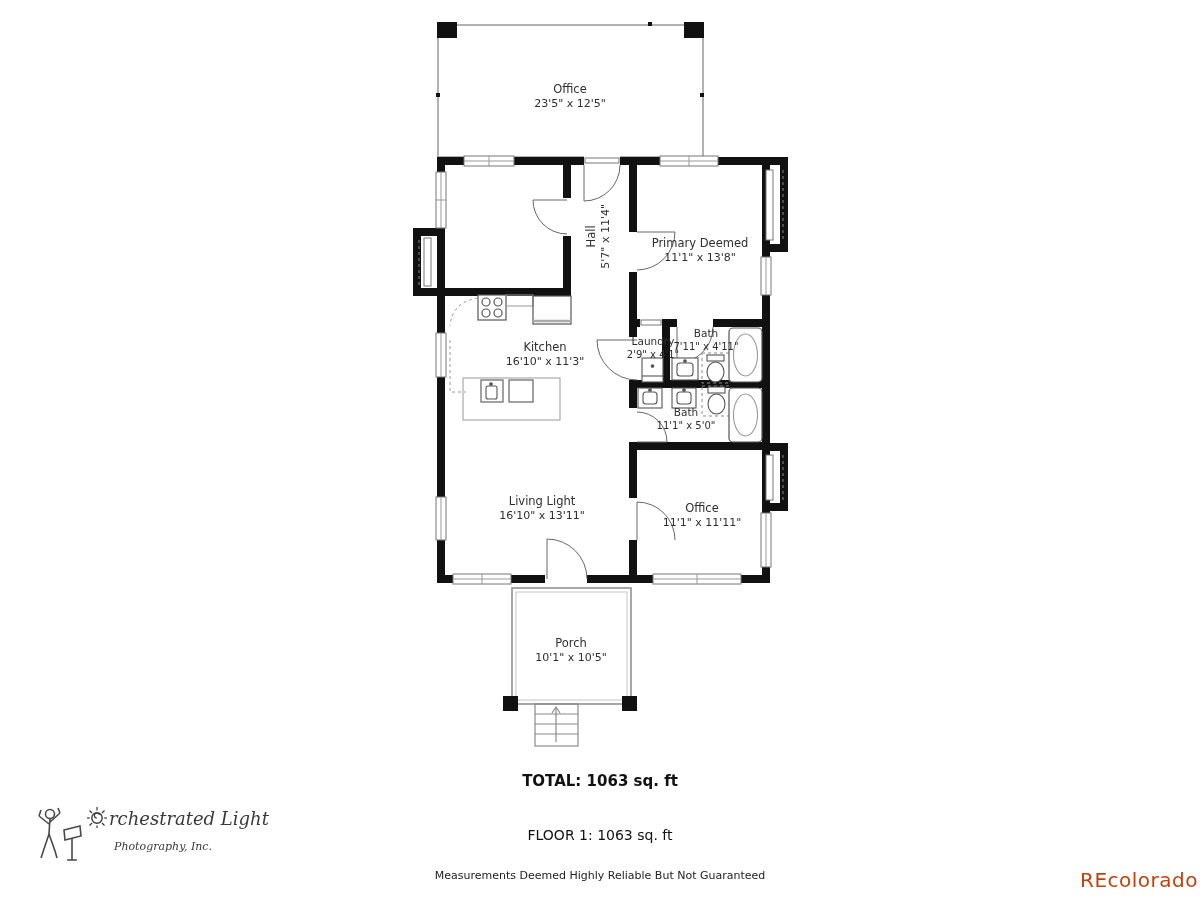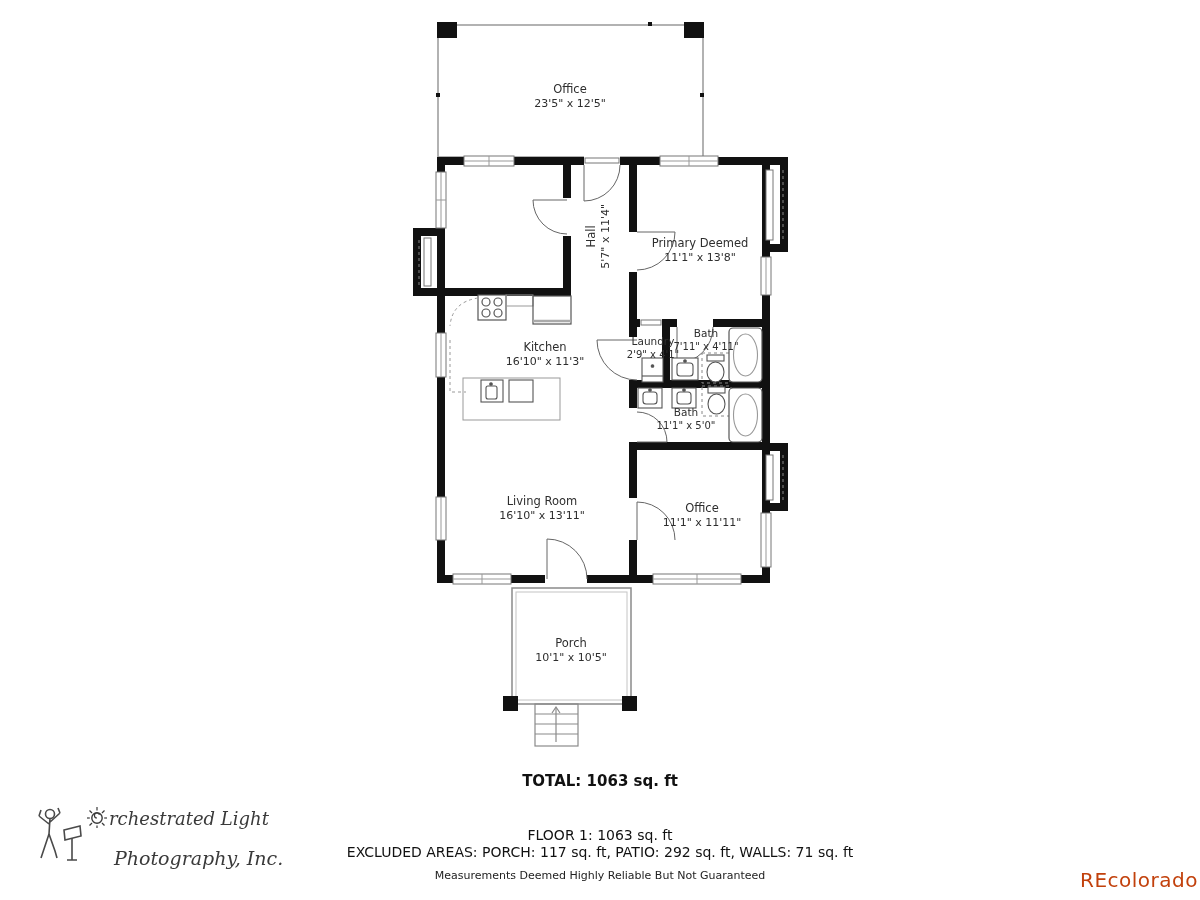--- a/index.html
+++ b/index.html
@@ -13,21 +13,21 @@
   .room-label.small .rdims{font-size:10px;}
   .room-label.rot{transform:rotate(-90deg);transform-origin:center center;}
   .footer{position:absolute;left:0;width:1200px;text-align:center;color:#111;}
   #f-total{top:772px;font-size:15px;font-weight:bold;}
   #f-floor{top:827px;font-size:14px;}
   #f-excluded{top:844px;font-size:14px;}
   #f-disclaimer{top:869px;font-size:11px;font-weight:400;color:#222;}
   #logo{position:absolute;left:34px;top:788px;width:220px;height:92px;color:#3a3a3a;}
   #logo .logo-text{position:absolute;left:52px;top:18px;font-family:"DejaVu Serif",serif;}
   #logo .l1{font-size:18px;font-style:italic;white-space:nowrap;}
-  #logo .l2{font-size:19px;font-style:italic;margin-left:28px;margin-top:18px;white-space:nowrap;}
+  #logo .l2{font-size:11px;font-style:italic;margin-left:28px;margin-top:11px;white-space:nowrap;}
   #logo .sun{vertical-align:-3px;margin-right:1px;}
   #watermark{position:absolute;left:1080px;top:868px;font-size:20px;color:#c2410c;
              letter-spacing:0.5px;font-family:"DejaVu Sans",sans-serif;}
 </style>
 </head>
 <body>
 
 <div id="canvas">
 
 <svg id="plan-svg" width="1200" height="900" viewBox="0 0 1200 900">
@@ -244,35 +244,34 @@
 </div>
 <div class="room-label small" style="left:646px;top:327px;width:120px">
   <div class="rname">Bath</div>
   <div class="rdims">7'11" x 4'11"</div>
 </div>
 <div class="room-label small" style="left:626px;top:406px;width:120px">
   <div class="rname">Bath</div>
   <div class="rdims">11'1" x 5'0"</div>
 </div>
 <div class="room-label" style="left:462px;top:494px;width:160px">
-  <div class="rname">Living Room</div>
+  <div class="rname">Living Light</div>
   <div class="rdims">16'10" x 13'11"</div>
 </div>
 <div class="room-label" style="left:622px;top:501px;width:160px">
   <div class="rname">Office</div>
   <div class="rdims">11'1" x 11'11"</div>
 </div>
 <div class="room-label" style="left:491px;top:636px;width:160px">
   <div class="rname">Porch</div>
   <div class="rdims">10'1" x 10'5"</div>
 </div>
 
 <div class="footer" id="f-total">TOTAL: 1063 sq. ft</div>
 <div class="footer" id="f-floor">FLOOR 1: 1063 sq. ft</div>
-<div class="footer" id="f-excluded">EXCLUDED AREAS: PORCH: 117 sq. ft, PATIO: 292 sq. ft, WALLS: 71 sq. ft</div>
 <div class="footer" id="f-disclaimer">Measurements Deemed Highly Reliable But Not Guaranteed</div>
 
 <div id="logo">
   <svg width="52" height="80" viewBox="0 0 52 80" stroke="#4a4a4a" fill="none" stroke-width="1.6" style="position:absolute;left:0;top:8px;">
     <circle cx="16" cy="18" r="4.5"></circle>
     <path d="M16,22 L15,38 M15,28 L5,20 M5,20 L7,14 M15,27 L26,17 M26,17 L24,12"></path>
     <path d="M15,38 L9,56 M15,38 L21,55 M9,56 L7,62 M21,55 L23,62"></path>
     <path d="M30,34 L46,30 L47,40 L31,44 Z" fill="#fff"></path>
     <path d="M38,42 L38,64 M33,64 L43,64"></path>
   </svg>

